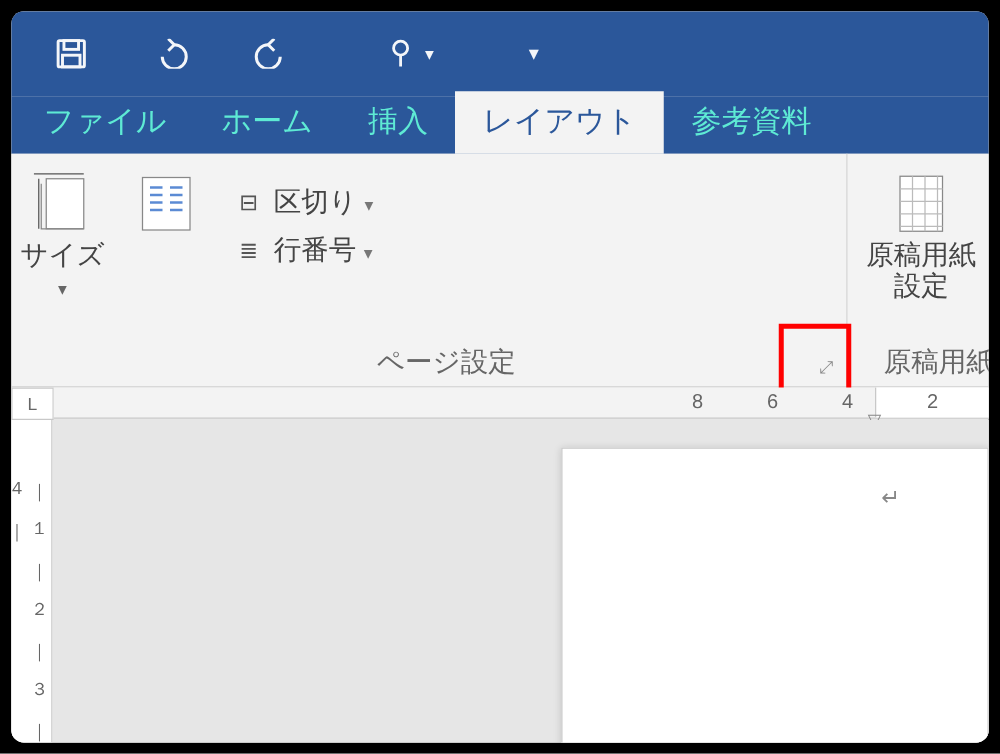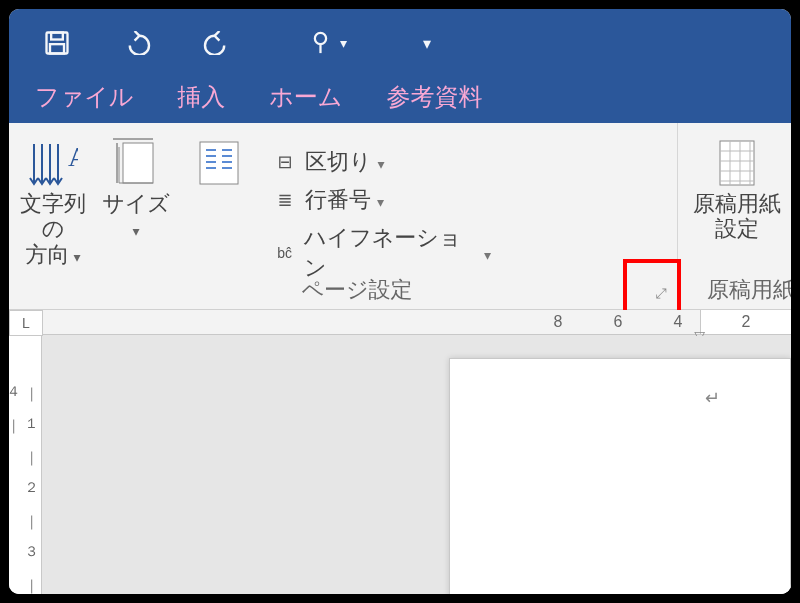--- a/index.html
+++ b/index.html
@@ -47,21 +47,21 @@
   }
   .tb-btn svg { stroke: #fff; fill: none; }
   .tab-strip {
     height: 46px;
     background: #2b579a;
     display: flex;
     align-items: flex-end;
     padding-left: 4px;
   }
   .tab {
-    color: #f9a8d4;
+    color: #5eead4;
     font-size: 24px;
     padding: 8px 22px 10px;
     cursor: default;
   }
   .tab.active {
     background: #f3f3f3;
     color: #2b579a;
   }
   
   .ribbon {
@@ -247,47 +247,30 @@
           </svg>
         <span style="font-size:14px;margin-left:6px">▾</span>
       </div>
       <div class="tb-btn" style="margin-left:20px">
         <span style="font-size:16px">▾</span>
       </div>
     </div>
 
     <div class="tab-strip">
       <div class="tab">ファイル</div>
+      <div class="tab">ホーム</div>
       <div class="tab">挿入</div>
-      <div class="tab">ホーム</div>
+      <div class="tab active">レイアウト</div>
       <div class="tab">参考資料</div>
     </div>
 
     <div class="ribbon">
 
       <div class="group" style="flex:0 0 660px">
         <div class="big-row">
-          <div class="big-btn">
-            <div class="ic">
-              <svg width="50" height="50" viewBox="0 0 50 50">
-                <g stroke="#2b579a" stroke-width="2" fill="none">
-                  <line x1="6" y1="6" x2="6" y2="44"></line>
-                    <polyline points="2,40 6,46 10,40"></polyline>
-                  <line x1="14" y1="6" x2="14" y2="44"></line>
-                    <polyline points="10,40 14,46 18,40"></polyline>
-                  <line x1="22" y1="6" x2="22" y2="44"></line>
-                    <polyline points="18,40 22,46 26,40"></polyline>
-                  <line x1="30" y1="6" x2="30" y2="44"></line>
-                    <polyline points="26,40 30,46 34,40"></polyline>
-                </g>
-                <text x="40" y="28" font-size="28" fill="#2b579a" font-family="serif">A</text>
-              </svg>
-            </div>
-            <div class="lbl"><span>文字列の</span><br><span class="caret">方向</span></div>
-          </div>
 
 
 
           <div class="big-btn" style="width:74px">
             <div class="ic">
               <svg width="46" height="52" viewBox="0 0 46 52">
                   <rect x="10" y="6" width="30" height="40" fill="#fff" stroke="#888"></rect>
                   <polyline points="6,10 6,46 40,46" fill="none" stroke="#888"></polyline>
                   <line x="10" y1="2" x2="40" y2="2" stroke="#555"></line>
                   <line x1="4" y1="6" x2="4" y2="46" stroke="#555"></line>
@@ -316,25 +299,20 @@
 
           <div class="small-stack" style="width:220px">
             <div class="small-btn">
               <span class="mini">⊟</span>
               <span>区切り</span>
                 <span class="caret"></span>
             </div>
             <div class="small-btn">
               <span class="mini">≣</span>
               <span>行番号</span>
-                <span class="caret"></span>
-            </div>
-            <div class="small-btn">
-              <span class="mini" style="font-size:14px">bĉ</span>
-              <span>ハイフネーション</span>
                 <span class="caret"></span>
             </div>
           </div>
         </div>
         <div class="group-label">ページ設定</div>
         <div class="dlg-launcher">⤢</div>
         <div class="highlight-box"></div>
       </div>
 
       <div class="group" style="flex:1">

